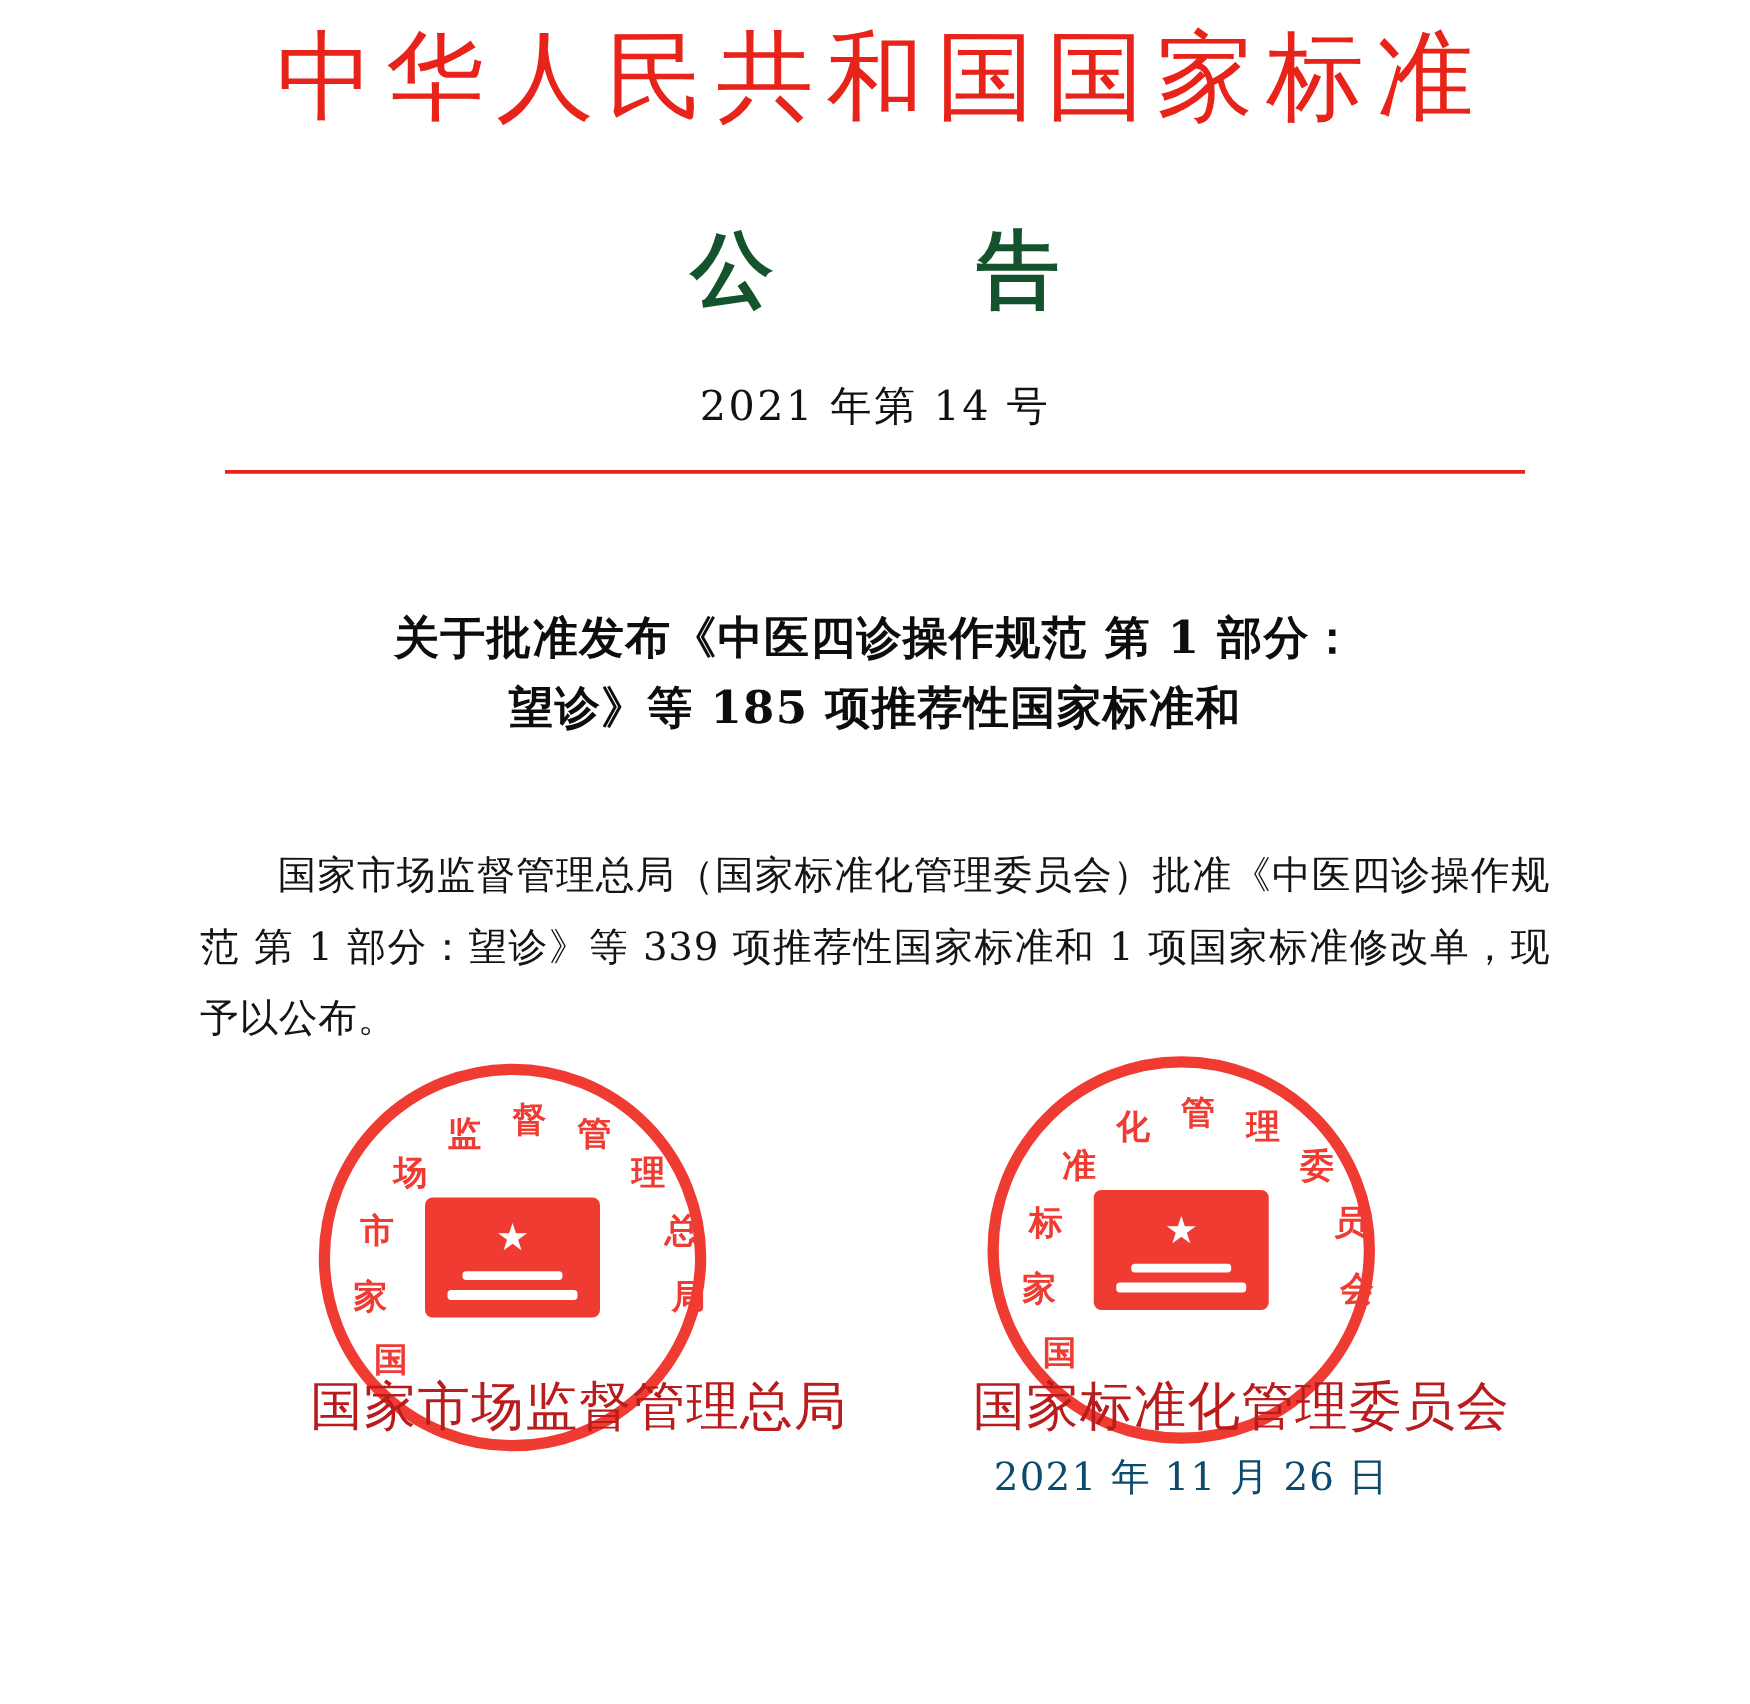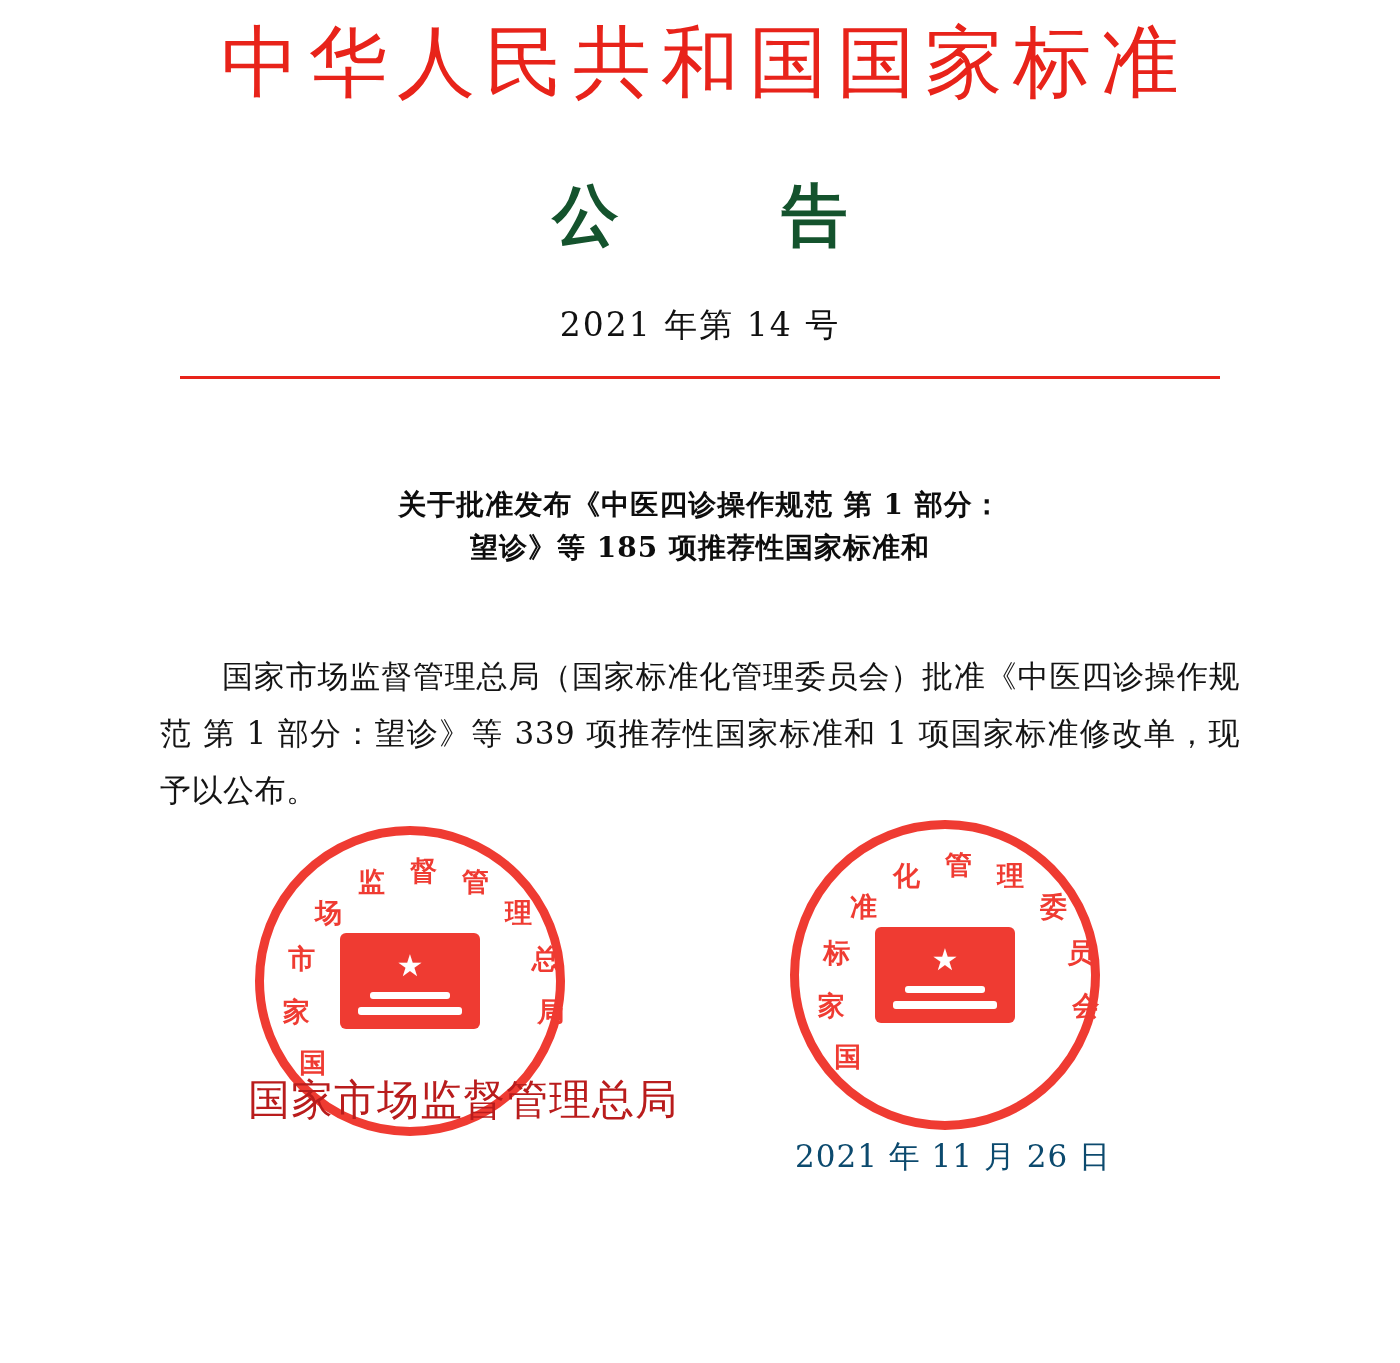--- a/index.html
+++ b/index.html
@@ -62,21 +62,21 @@
     height: 3px;
     background: #e8231a;
     margin: 28px auto 0 auto;
   }
 
   
   .doc-title {
     margin-top: 104px;
     text-align: center;
     font-weight: 700;
-    font-size: 28px;
+    font-size: 36px;
     line-height: 1.55;
     letter-spacing: 1px;
     color: #0d0d0d;
     padding: 0 150px;
   }
   .doc-title .tline {
     display: block;
     white-space: nowrap;
   }
 
@@ -247,17 +247,18 @@
       </div>
       <div class="inner-emblem">
         <div class="big-star">★</div>
         <div class="bar2"></div>
         <div class="bar"></div>
       </div>
     </div>
 
     <div class="org-name org-left">国家市场监督管理总局</div>
 
+    <div class="org-name org-right">国家标准化管理委员会</div>
 
     <div class="seal-date">2021 年 11 月 26 日</div>
   </div>
 
 </div>
 
 </body></html>

